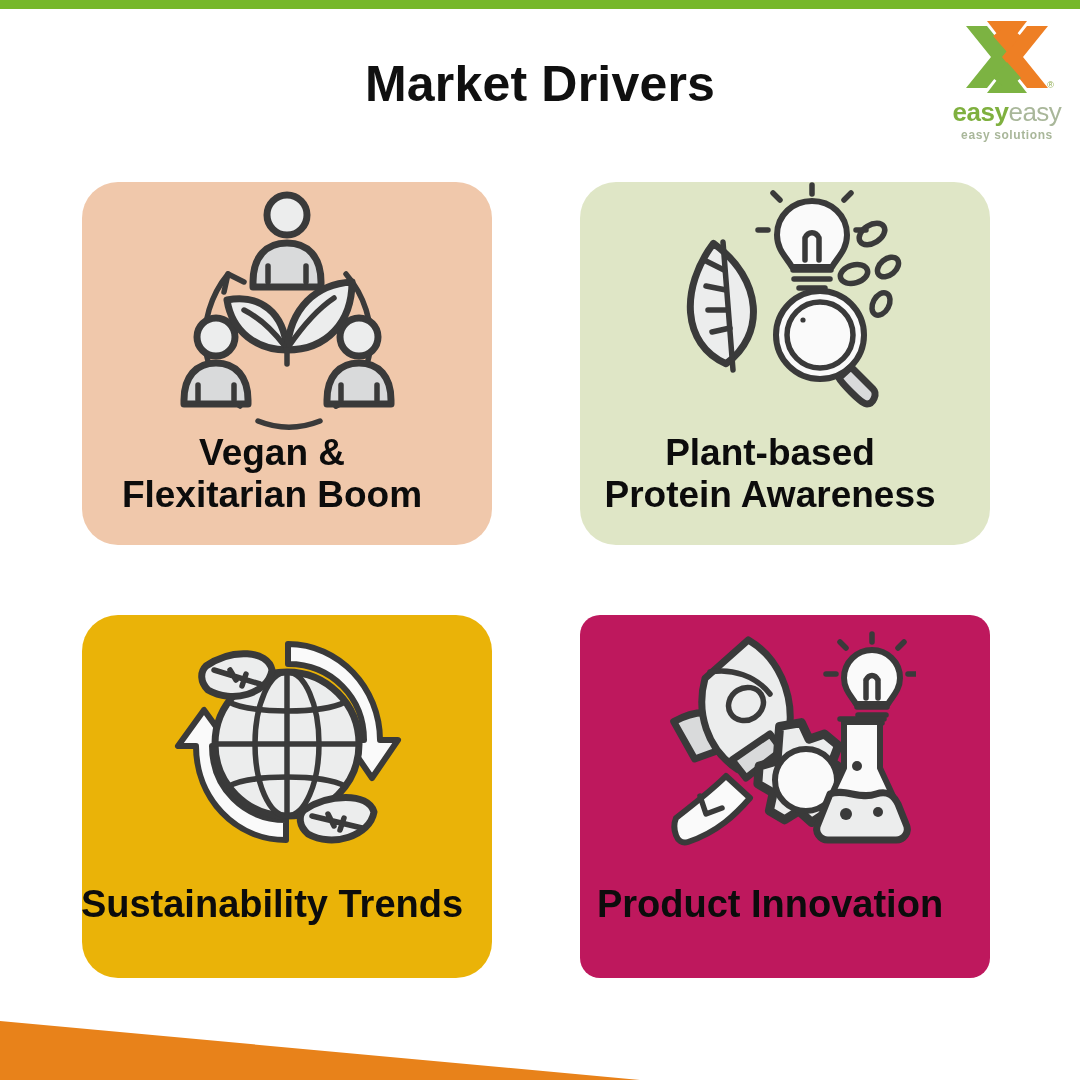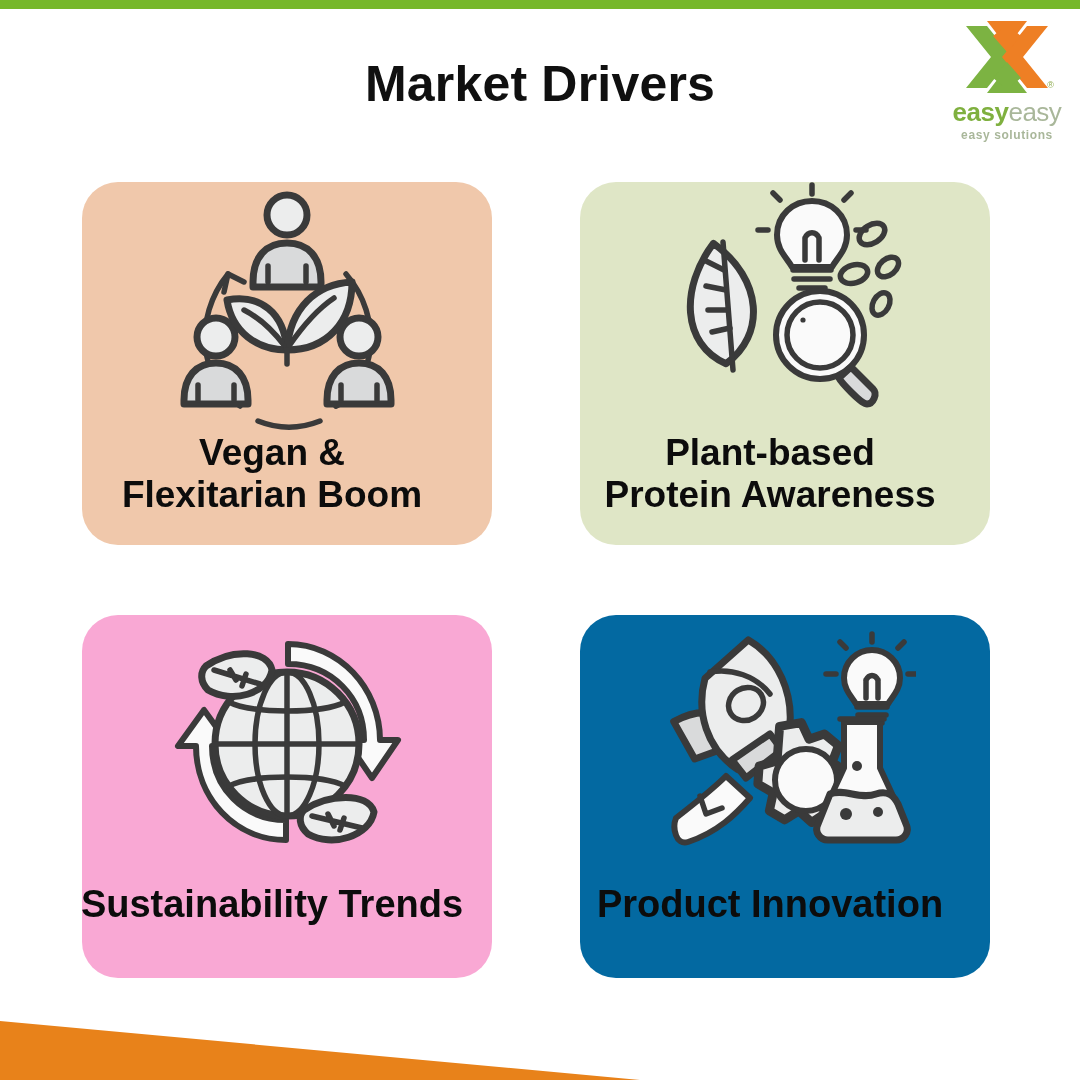--- a/index.html
+++ b/index.html
@@ -202,21 +202,21 @@
         <path class="fil-l" d="M125 168 C128 126 154 102 190 100 C190 140 165 168 125 168 Z"></path>
         <path class="ln-thin" d="M172 116 C154 128 138 148 127 164" stroke-width="5"></path>
 
         <path class="ln-thin" d="M125 168 L125 182" stroke-width="6"></path>
       </svg>
     </div>
     <div class="card-label">Vegan &amp;
 Flexitarian Boom</div>
   </div>
 
-  <div class="card c2" style="background: #f9a8d4;">
+  <div class="card c2" style="background: #eab308;">
     <div class="card-icon">
       <svg width="262" height="262" viewBox="0 0 262 262">
 
         <path class="fil-w" d="M132 26 L132 46 C176 46 208 80 208 122 L190 122 L216 160 L242 122 L224 122 C224 70 183 26 132 26 Z"></path>
 
         <path class="fil-w" d="M130 222 L130 202 C88 202 56 170 56 128 L74 128 L48 92 L22 128 L40 128 C40 180 79 222 130 222 Z"></path>
 
         <circle class="fil-l" cx="131" cy="126" r="72"></circle>
         <ellipse class="ln-thin" cx="131" cy="126" rx="32" ry="72" fill="none"></ellipse>
         <path class="ln-thin" d="M59 126 L203 126" stroke-width="5"></path>
@@ -227,21 +227,21 @@
         <path class="fil-l" d="M50 48 C76 30 112 32 116 52 C112 76 76 86 52 72 C44 64 44 54 50 48 Z"></path>
         <path class="ln-thin" d="M58 52 L104 66 M74 52 L80 62 M90 56 L86 68" stroke-width="5"></path>
 
         <path class="fil-l" d="M148 192 C172 176 212 174 218 194 C214 218 176 230 152 216 C143 208 142 198 148 192 Z"></path>
         <path class="ln-thin" d="M156 198 L206 210 M172 196 L178 208 M188 200 L184 212" stroke-width="5"></path>
       </svg>
     </div>
     <div class="card-label">Sustainability Trends</div>
   </div>
 
-  <div class="card c3" style="background: #0369a1;">
+  <div class="card c3" style="background: #be185d; border-radius: 20px;">
     <div class="card-icon">
       <svg width="262" height="262" viewBox="0 0 262 262">
 
         <path class="fil-w" d="M22 200 C40 186 58 172 72 158 L96 180 C82 196 64 214 34 224 C22 228 18 210 22 200 Z"></path>
         <path class="ln-thin" d="M46 178 L52 196 L68 190" stroke-width="5"></path>
 
         <path class="fil" d="M18 108 C34 96 50 92 64 96 L82 122 L44 142 Z" transform="rotate(8 50 118)"></path>
 
         <path class="fil-l" d="M92 22 C122 38 140 74 136 112 L86 152 C54 132 42 96 50 62 Z" transform="rotate(2 95 90)"></path>
         <path class="ln-thin" d="M56 54 C78 50 102 58 116 76" stroke-width="5" fill="none"></path>

